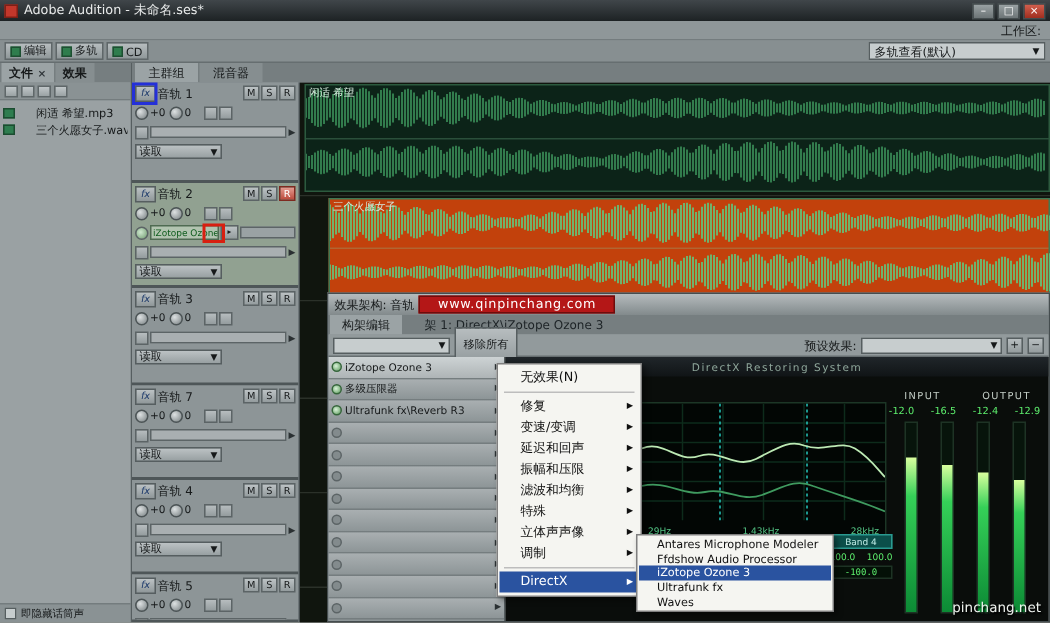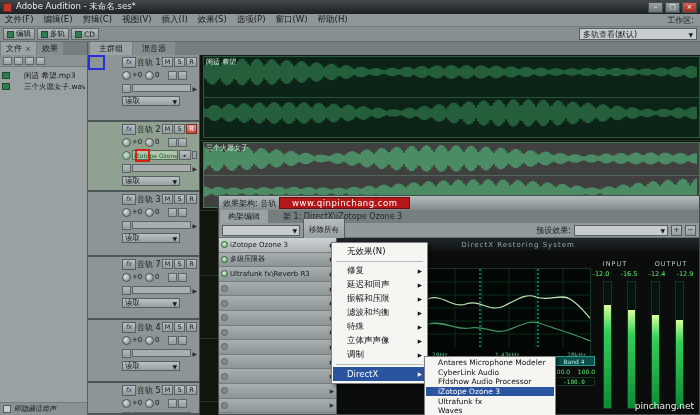--- a/index.html
+++ b/index.html
@@ -23,61 +23,61 @@
 .toolbar{position:absolute;top:27px;left:0;width:700px;height:15px;background:#878f91;border-bottom:1px solid #666e70;display:flex;align-items:center;gap:2px;padding:0 3px;justify-content:space-between;}
 .view-buttons{display:flex;gap:2px;}
 .tool-btn{height:12px;padding:0 3px;background:linear-gradient(#b7bdbf,#8f9799);border:1px solid #5f6769;font-size:7.5px;display:flex;align-items:center;gap:2px;}
 .tb-ico{width:7px;height:7px;background:#2f7d4d;border:1px solid #1d4f31;}
 .workspace-select{margin-left:auto;width:118px;height:12px;background:#c7cdce;border:1px solid #565e60;font-size:8px;display:flex;align-items:center;justify-content:space-between;padding:0 3px;}
 .dd-arrow{font-size:6px;}
 
 
 .left-panel{position:absolute;left:0;top:42px;width:88px;height:373px;background:#929a9c;border-right:1px solid #565e60;display:flex;flex-direction:column;}
 .panel-tabs{height:13px;display:flex;background:#767e80;gap:1px;padding-left:1px;flex:none;}
-.ptab{padding:0 5px;font-size:8px;display:flex;align-items:center;gap:3px;background:#868e90;}
+.ptab{padding:0 5px;font-size:8px;display:flex;align-items:center;gap:3px;background:#868e90;font-weight:bold;}
 .ptab.active{background:#9ba3a5;}
 .tab-x{font-size:7px;color:#30363a;}
 .file-toolbar{height:12px;background:#8a9294;display:flex;gap:2px;align-items:center;padding:0 3px;flex:none;border-bottom:1px solid #747c7e;}
 .ficon{width:9px;height:8px;background:linear-gradient(#c0c6c8,#9aa2a4);border:1px solid #5f6769;}
 .file-list{flex:1;background:#9aa1a3;padding:3px 2px;overflow:hidden;}
 .file-item{display:flex;align-items:center;gap:14px;font-size:7.5px;height:11px;white-space:nowrap;overflow:hidden;}
 .file-badge{width:8px;height:7px;background:#2e7d4f;border:1px solid #1b4c30;flex:none;}
-.left-bottom{height:13px;display:flex;align-items:center;gap:3px;padding:0 3px;background:#8a9294;border-top:1px solid #747c7e;font-size:7px;flex:none;white-space:nowrap;overflow:hidden;font-style:italic;}
+.left-bottom{height:13px;display:flex;align-items:center;gap:3px;padding:0 3px;background:#8a9294;border-top:1px solid #747c7e;font-size:7px;flex:none;white-space:nowrap;overflow:hidden;}
 .chk{width:8px;height:8px;background:#c7cdce;border:1px solid #565e60;flex:none;}
 
 
 .main-tabs{position:absolute;left:88px;top:42px;width:612px;height:13px;background:#767e80;display:flex;gap:1px;padding-left:2px;z-index:2;}
 .mtab{padding:0 9px;font-size:8px;display:flex;align-items:center;background:#868e90;}
 .mtab.active{background:#9ba3a5;}
 
 
 .tracks-col{position:absolute;left:88px;top:55px;width:112px;height:360px;background:#868e90;border-right:1px solid #454d4f;z-index:2;display:flex;flex-direction:column;overflow:hidden;}
 .track{flex:none;border-bottom:2px solid #4e5658;padding:1px 2px;display:flex;flex-direction:column;gap:1px;overflow:hidden;background:#8d9597;}
 .track.armed{background:#91a191;}
-.trow{height:12px;min-height:12px;display:flex;align-items:center;gap:1px;padding-left:32px;}
+.trow{height:12px;min-height:12px;display:flex;align-items:center;gap:1px;}
 .tchip{width:14px;height:11px;background:linear-gradient(#bcc2c4,#8f9799);border:1px solid #565e60;font-size:6.5px;font-style:italic;color:#1d3a6b;display:flex;align-items:center;justify-content:center;flex:none;}
 .tname{flex:1;font-size:8px;white-space:nowrap;overflow:hidden;}
 .tbtn{width:11px;height:10px;flex:none;font-size:6.5px;text-align:center;line-height:9px;background:linear-gradient(#bcc2c4,#949c9e);border:1px solid #5c6466;}
 .tbtn.rec{background:linear-gradient(#e59d92,#bb4a3c);color:#fff;border-color:#7e2a20;}
 .knob{width:9px;height:9px;flex:none;border-radius:50%;background:radial-gradient(circle at 35% 35%,#dde1e2,#777f81);border:1px solid #4c5456;}
 .vol{font-size:7px;min-width:12px;}
 .mini{width:9px;height:9px;flex:none;background:linear-gradient(#b7bdbf,#949c9e);border:1px solid #5c6466;}
 .pwr-mini{border-radius:50%;background:radial-gradient(circle at 40% 40%,#cfe8cf,#6f9a6f);}
 .outbar{flex:1;height:8px;background:#a9afb1;border:1px solid #5c6466;}
 .sarr{font-size:6px;color:#2a3032;flex:none;}
 .mode-dd{width:58px;height:10px;background:linear-gradient(#bcc2c4,#98a0a2);border:1px solid #565e60;font-size:7.5px;display:flex;align-items:center;justify-content:space-between;padding:0 2px;flex:none;}
 .fxslot{width:46px;height:10px;flex:none;background:#b2c4b0;border:1px solid #4f6b52;color:#0e5c1c;font-size:6px;display:flex;align-items:center;padding:0 1px;white-space:nowrap;overflow:hidden;}
 .fxslot-btn{width:12px;height:10px;flex:none;background:linear-gradient(#bcc2c4,#949c9e);border:1px solid #5c6466;font-size:5px;text-align:center;line-height:9px;}
 .fader{flex:1;height:8px;background:#9aa2a4;border:1px solid #5c6466;}
 
 
 .wave-area{position:absolute;left:200px;top:55px;width:500px;height:360px;background:#11170f;z-index:1;display:flex;flex-direction:column;}
 .lane{flex:none;position:relative;border-bottom:1px solid #2b3129;overflow:hidden;background:#10150e;}
 .clip{position:absolute;left:3px;top:1px;right:0;bottom:2px;background:#0c2318;border:1px solid #2c5a3e;}
-.clip.armed{background:#404040;border-color:#3f7a54;}
+.clip.armed{background:#c2410c;border-color:#3f7a54;margin-left:16px;}
 .clip-label{position:absolute;left:2px;top:0;color:#d5e8dc;font-size:7px;z-index:2;white-space:nowrap;}
 .chan{position:absolute;left:0;right:0;top:0;height:50%;}
 .chan.second{top:50%;border-top:1px solid rgba(130,210,160,.25);}
 .chan svg{display:block;}
 .chan path{stroke-width:1;}
 
 
 .fx-rack{position:absolute;left:218px;top:195px;width:482px;height:220px;background:#9aa2a4;border:1px solid #454d4f;z-index:5;display:flex;flex-direction:column;}
 .rack-header{height:14px;flex:none;background:linear-gradient(#b5bbbd,#828a8c);display:flex;align-items:center;padding:0 4px;font-size:8px;position:relative;}
 .watermark-box{position:absolute;left:60px;top:1px;height:12px;background:#b41717;border:1px solid #6f0c0c;color:#fff;font-size:8.5px;padding:0 12px;display:flex;align-items:center;letter-spacing:.5px;z-index:6;}
@@ -141,31 +141,20 @@
     <span class="app-icon"></span>
     <span>Adobe Audition - 未命名.ses*</span>
     <span class="win-btns">
       <span class="win-btn">–</span>
       <span class="win-btn">□</span>
       <span class="win-btn close">×</span>
     </span>
   </div>
 
   <div class="menubar">
-    <div class="menu-items">
-        <div class="menu-item">文件(F)</div>
-        <div class="menu-item">编辑(E)</div>
-        <div class="menu-item">剪辑(C)</div>
-        <div class="menu-item">视图(V)</div>
-        <div class="menu-item">插入(I)</div>
-        <div class="menu-item">效果(S)</div>
-        <div class="menu-item">选项(P)</div>
-        <div class="menu-item">窗口(W)</div>
-        <div class="menu-item">帮助(H)</div>
-      </div>
     <span class="workspace-label">工作区:</span>
   </div>
 
   <div class="toolbar">
     <div class="view-buttons">
         <div class="tool-btn">
           <span class="tb-ico"></span>
           <span>编辑</span>
         </div>
         <div class="tool-btn">
@@ -384,21 +373,21 @@
           <span class="mini"></span>
         </div>
         <div class="trow">
           <span class="mini"></span>
           <span class="outbar"></span>
           <span class="sarr">▶</span>
         </div>
       </div>
     </div>
   <div class="wave-area">
-      <div class="lane" style="height: 86px; text-decoration: underline;">
+      <div class="lane" style="height: 76px; text-decoration: underline;">
         <div class="clip">
           <span class="clip-label">闲适 希望</span>
           <div class="chan">
             <svg width="494" height="30">
               <path d="M0 8.5L0 21.5M2 7.6L2 22.4M4 5.0L4 25.0M6 3.1L6 26.9M8 2.3L8 27.7M10 2.7L10 27.3M12 4.3L12 25.7M14 6.7L14 23.3M16 8.6L16 21.4M18 5.6L18 24.4M20 3.3L20 26.7M22 1.9L22 28.1M24 1.8L24 28.2M26 2.9L26 27.1M28 5.1L28 24.9M30 8.0L30 22.0M32 6.8L32 23.2M34 4.1L34 25.9M36 2.2L36 27.8M38 1.5L38 28.5M40 2.1L40 27.9M42 3.9L42 26.1M44 6.5L44 23.5M46 8.2L46 21.8M48 5.3L48 24.7M50 3.0L50 27.0M52 1.8L52 28.2M54 1.8L54 28.2M56 3.1L56 26.9M58 5.4L58 24.6M60 8.3L60 21.7M62 6.9L62 23.1M64 4.3L64 25.7M66 2.7L66 27.3M68 2.1L68 27.9M70 2.8L70 27.2M72 4.6L72 25.4M74 7.2L74 22.8M76 8.6L76 21.4M78 6.0L78 24.0M80 4.0L80 26.0M82 3.0L82 27.0M84 3.2L84 26.8M86 4.4L86 25.6M88 6.6L88 23.4M90 9.2L90 20.8M92 7.8L92 22.2M94 5.7L94 24.3M96 4.3L96 25.7M98 4.0L98 26.0M100 4.7L100 25.3M102 6.4L102 23.6M104 8.6L104 21.4M106 9.6L106 20.4M108 7.5L108 22.5M110 6.0L110 24.0M112 5.3L112 24.7M114 5.5L114 24.5M116 6.6L116 23.4M118 8.4L118 21.6M120 10.6L120 19.4M122 9.4L122 20.6M124 7.8L124 22.2M126 6.9L126 23.1M128 6.7L128 23.3M130 7.4L130 22.6M132 8.7L132 21.3M134 10.4L134 19.6M136 11.0L136 19.0M138 9.6L138 20.4M140 8.5L140 21.5M142 8.1L142 21.9M144 8.4L144 21.6M146 9.3L146 20.7M148 10.6L148 19.4M150 12.1L150 17.9M152 11.2L152 18.8M154 10.2L154 19.8M156 9.7L156 20.3M158 9.7L158 20.3M160 10.2L160 19.8M162 11.0L162 19.0M164 12.2L164 17.8M166 12.5L166 17.5M168 11.7L168 18.3M170 11.1L170 18.9M172 11.0L172 19.0M174 11.2L174 18.8M176 11.8L176 18.2M178 12.5L178 17.5M180 13.3L180 16.7M182 12.5L182 17.5M184 11.7L184 18.3M186 11.0L186 19.0M188 10.7L188 19.3M190 10.9L190 19.1M192 11.4L192 18.6M194 12.3L194 17.7M196 12.4L196 17.6M198 11.2L198 18.8M200 10.3L200 19.7M202 9.8L202 20.2M204 9.8L204 20.2M206 10.2L206 19.8M208 11.2L208 18.8M210 12.4L210 17.6M212 11.2L212 18.8M214 10.0L214 20.0M216 9.2L216 20.8M218 8.9L218 21.1M220 9.3L220 20.7M222 10.1L222 19.9M224 11.4L224 18.6M226 11.4L226 18.6M228 10.0L228 20.0M230 9.0L230 21.0M232 8.4L232 21.6M234 8.5L234 21.5M236 9.2L236 20.8M238 10.4L238 19.6M240 11.9L240 18.1M242 10.4L242 19.6M244 9.1L244 20.9M246 8.3L246 21.7M248 8.1L248 21.9M250 8.6L250 21.4M252 9.7L252 20.3M254 11.1L254 18.9M256 11.1L256 18.9M258 9.6L258 20.4M260 8.6L260 21.4M262 8.1L262 21.9M264 8.3L264 21.7M266 9.1L266 20.9M268 10.4L268 19.6M270 11.9L270 18.1M272 10.4L272 19.6M274 9.2L274 20.8M276 8.5L276 21.5M278 8.4L278 21.6M280 8.9L280 21.1M282 10.0L282 20.0M284 11.4L284 18.6M286 11.3L286 18.7M288 10.0L288 20.0M290 9.1L290 20.9M292 8.7L292 21.3M294 9.0L294 21.0M296 9.8L296 20.2M298 11.0L298 19.0M300 12.2L300 17.8M302 10.9L302 19.1M304 9.9L304 20.1M306 9.4L306 20.6M308 9.3L308 20.7M310 9.9L310 20.1M312 10.8L312 19.2M314 12.0L314 18.0M316 11.9L316 18.1M318 10.8L318 19.2M320 10.2L320 19.8M322 9.9L322 20.1M324 10.2L324 19.8M326 10.9L326 19.1M328 11.9L328 18.1M330 12.8L330 17.2M332 11.8L332 18.2M334 11.0L334 19.0M336 10.6L336 19.4M338 10.6L338 19.4M340 11.1L340 18.9M342 11.8L342 18.2M344 12.8L344 17.2M346 12.6L346 17.4M348 11.8L348 18.2M350 11.3L350 18.7M352 11.2L352 18.8M354 11.4L354 18.6M356 11.9L356 18.1M358 12.7L358 17.3M360 13.3L360 16.7M362 12.5L362 17.5M364 11.8L364 18.2M366 11.4L366 18.6M368 11.3L368 18.7M370 11.6L370 18.4M372 12.1L372 17.9M374 12.9L374 17.1M376 12.6L376 17.4M378 11.8L378 18.2M380 11.2L380 18.8M382 10.9L382 19.1M384 11.0L384 19.0M386 11.6L386 18.4M388 12.3L388 17.7M390 12.9L390 17.1M392 12.0L392 18.0M394 11.2L394 18.8M396 10.8L396 19.2M398 10.8L398 19.2M400 11.1L400 18.9M402 11.9L402 18.1M404 12.8L404 17.2M406 12.4L406 17.6M408 11.6L408 18.4M410 11.0L410 19.0M412 10.8L412 19.2M414 11.0L414 19.0M416 11.6L416 18.4M418 12.4L418 17.6M420 12.9L420 17.1M422 12.1L422 17.9M424 11.4L424 18.6M426 11.1L426 18.9M428 11.1L428 18.9M430 11.5L430 18.5M432 12.2L432 17.8M434 13.1L434 16.9M436 12.7L436 17.3M438 12.1L438 17.9M440 11.7L440 18.3M442 11.4L442 18.6M444 11.5L444 18.5M446 11.9L446 18.1M448 12.6L448 17.4M450 13.0L450 17.0M452 12.1L452 17.9M454 11.3L454 18.7M456 10.8L456 19.2M458 10.7L458 19.3M460 11.0L460 19.0M462 11.7L462 18.3M464 12.7L464 17.3M466 12.0L466 18.0M468 10.9L468 19.1M470 10.2L470 19.8M472 9.8L472 20.2M474 10.0L474 20.0M476 10.6L476 19.4M478 11.6L478 18.4M480 12.0L480 18.0M482 10.7L482 19.3M484 9.6L484 20.4M486 8.9L486 21.1M488 8.8L488 21.2M490 9.3L490 20.7M492 10.3L492 19.7" stroke="#3f9a5f" fill="none"></path>
             </svg>
           </div>
           <div class="chan second">
             <svg width="494" height="30">
               <path d="M0 9.5L0 20.5M2 11.0L2 19.0M4 10.4L4 19.6M6 8.7L6 21.3M8 7.5L8 22.5M10 6.9L10 23.1M12 7.1L12 22.9M14 8.0L14 22.0M16 9.6L16 20.4M18 10.8L18 19.2M20 8.8L20 21.2M22 7.1L22 22.9M24 6.1L24 23.9M26 6.0L26 24.0M28 6.6L28 23.4M30 8.1L30 21.9M32 10.1L32 19.9M34 9.2L34 20.8M36 7.2L36 22.8M38 5.7L38 24.3M40 5.1L40 24.9M42 5.4L42 24.6M44 6.7L44 23.3M46 8.6L46 21.4M48 9.9L48 20.1M50 7.6L50 22.4M52 5.7L52 24.3M54 4.6L54 25.4M56 4.5L56 25.5M58 5.4L58 24.6M60 7.2L60 22.8M62 9.5L62 20.5M64 8.3L64 21.7M66 6.1L66 23.9M68 4.6L68 25.4M70 4.1L70 25.9M72 4.5L72 25.5M74 6.0L74 24.0M76 8.2L76 21.8M78 9.4L78 20.6M80 7.0L80 23.0M82 5.1L82 24.9M84 4.1L84 25.9M86 4.1L86 25.9M88 5.1L88 24.9M90 7.0L90 23.0M92 9.5L92 20.5M94 8.1L94 21.9M96 6.0L96 24.0M98 4.6L98 25.4M100 4.1L100 25.9M102 4.7L102 25.3M104 6.3L104 23.7M106 8.5L106 21.5M108 9.5L108 20.5M110 7.3L110 22.7M112 5.6L112 24.4M114 4.7L114 25.3M116 4.9L116 25.1M118 6.0L118 24.0M120 7.8L120 22.2M122 10.1L122 19.9M124 8.8L124 21.2M126 6.9L126 23.1M128 5.8L128 24.2M130 5.5L130 24.5M132 6.2L132 23.8M134 7.6L134 22.4M136 9.5L136 20.5M138 10.3L138 19.7M140 8.5L140 21.5M142 7.2L142 22.8M144 6.7L144 23.3M146 6.9L146 23.1M148 7.9L148 22.1M150 9.4L150 20.6M152 11.3L152 18.7M154 10.2L154 19.8M156 8.9L156 21.1M158 8.2L158 21.8M160 8.1L160 21.9M162 8.7L162 21.3M164 9.8L164 20.2M166 11.3L166 18.7M168 11.7L168 18.3M170 10.6L170 19.4M172 9.9L172 20.1M174 9.6L174 20.4M176 9.9L176 20.1M178 10.7L178 19.3M180 11.7L180 18.3M182 12.9L182 17.1M184 12.2L184 17.8M186 11.6L186 18.4M188 11.4L188 18.6M190 11.5L190 18.5M192 11.5L192 18.5M194 11.9L194 18.1M196 12.5L196 17.5M198 12.6L198 17.4M200 11.5L200 18.5M202 10.5L202 19.5M204 9.9L204 20.1M206 9.7L206 20.3M208 10.1L208 19.9M210 10.9L210 19.1M212 12.1L212 17.9M214 10.8L214 19.2M216 9.4L216 20.6M218 8.3L218 21.7M220 7.9L220 22.1M222 8.1L222 21.9M224 9.1L224 20.9M226 10.5L226 19.5M228 10.5L228 19.5M230 8.7L230 21.3M232 7.2L232 22.8M234 6.3L234 23.7M236 6.3L236 23.7M238 7.1L238 22.9M240 8.6L240 21.4M242 10.6L242 19.4M244 8.5L244 21.5M246 6.5L246 23.5M248 5.1L248 24.9M250 4.6L250 25.4M252 5.2L252 24.8M254 6.7L254 23.3M256 8.8L256 21.2M258 8.7L258 21.3M260 6.3L260 23.7M262 4.4L262 25.6M264 3.4L264 26.6M266 3.5L266 26.5M268 4.8L268 25.2M270 6.9L270 23.1M272 9.5L272 20.5M274 6.6L274 23.4M276 4.2L276 25.8M278 2.7L278 27.3M280 2.3L280 27.7M282 3.1L282 26.9M284 5.1L284 24.9M286 7.7L286 22.3M288 7.5L288 22.5M290 4.7L290 25.3M292 2.6L292 27.4M294 1.7L294 28.3M296 2.0L296 28.0M298 3.5L298 26.5M300 6.0L300 24.0M302 8.7L302 21.3M304 5.7L304 24.3M306 3.1L306 26.9M308 1.6L308 28.4M310 1.3L310 28.7M312 2.4L312 27.6M314 4.5L314 25.5M316 7.5L316 22.5M318 7.0L318 23.0M320 4.2L320 25.8M322 2.2L322 27.8M324 1.3L324 28.7M326 1.8L326 28.2M328 3.5L328 26.5M330 6.1L330 23.9M332 8.6L332 21.4M334 5.7L334 24.3M336 3.3L336 26.7M338 1.9L338 28.1M340 1.8L340 28.2M342 3.0L342 27.0M344 5.1L344 24.9M346 8.0L346 22.0M348 7.4L348 22.6M350 4.8L350 25.2M352 3.1L352 26.9M354 2.4L354 27.6M356 3.0L356 27.0M358 4.7L358 25.3M360 7.1L360 22.9M362 9.2L362 20.8M364 6.6L364 23.4M366 4.7L366 25.3M368 3.6L368 26.4M370 3.6L370 26.4M372 4.7L372 25.3M374 6.7L374 23.3M376 9.2L376 20.8M378 8.5L378 21.5M380 6.5L380 23.5M382 5.1L382 24.9M384 4.7L384 25.3M386 5.3L386 24.7M388 6.8L388 23.2M390 8.8L390 21.2M392 10.3L392 19.7M394 8.4L394 21.6M396 6.9L396 23.1M398 6.2L398 23.8M400 6.3L400 23.7M402 7.3L402 22.7M404 8.8L404 21.2M406 10.8L406 19.2M408 10.2L408 19.8M410 8.7L410 21.3M412 7.9L412 22.1M414 7.7L414 22.3M416 8.2L416 21.8M418 9.3L418 20.7M420 10.8L420 19.2M422 11.8L422 18.2M424 10.5L424 19.5M426 9.6L426 20.4M428 9.2L428 20.8M430 9.4L430 20.6M432 10.1L432 19.9M434 11.2L434 18.8M436 12.4L436 17.6M438 12.0L438 18.0M440 11.2L440 18.8M442 10.8L442 19.2M444 10.7L444 19.3M446 11.1L446 18.9M448 11.8L448 18.2M450 12.7L450 17.3M452 13.2L452 16.8M454 12.3L454 17.7M456 11.5L456 18.5M458 11.0L458 19.0M460 10.8L460 19.2M462 11.1L462 18.9M464 11.7L464 18.3M466 12.6L466 17.4M468 12.0L468 18.0M470 10.9L470 19.1M472 10.1L472 19.9M474 9.7L474 20.3M476 9.8L476 20.2M478 10.5L478 19.5M480 11.5L480 18.5M482 12.0L482 18.0M484 10.6L484 19.4M486 9.5L486 20.5M488 8.8L488 21.2M490 8.7L490 21.3M492 9.3L492 20.7" stroke="#3f9a5f" fill="none"></path>
@@ -594,20 +583,24 @@
   <div class="ctx-menu">
       <div class="mi">
         <span>无效果(N)</span>
       </div>
       <div class="msep"></div>
       <div class="mi">
         <span>修复</span>
         <span class="arrow">▶</span>
       </div>
       <div class="mi">
+        <span>变速/变调</span>
+        <span class="arrow">▶</span>
+      </div>
+      <div class="mi">
         <span>延迟和回声</span>
         <span class="arrow">▶</span>
       </div>
       <div class="mi">
         <span>振幅和压限</span>
         <span class="arrow">▶</span>
       </div>
       <div class="mi">
         <span>滤波和均衡</span>
         <span class="arrow">▶</span>
@@ -625,21 +618,20 @@
         <span class="arrow">▶</span>
       </div>
       <div class="msep"></div>
       <div class="mi hl">
         <span>DirectX</span>
         <span class="arrow">▶</span>
       </div>
     </div>
   <div class="sub-menu">
       <div class="smi">Antares Microphone Modeler</div>
-      <div class="smi">CyberLink Audio</div>
       <div class="smi">Ffdshow Audio Processor</div>
       <div class="smi hl">iZotope Ozone 3</div>
       <div class="smi">Ultrafunk fx</div>
       <div class="smi">Waves</div>
     </div>
 
   <div class="anno blue"></div>
   <div class="anno red"></div>
   <div class="corner-watermark">pinchang.net</div>
 </div>

